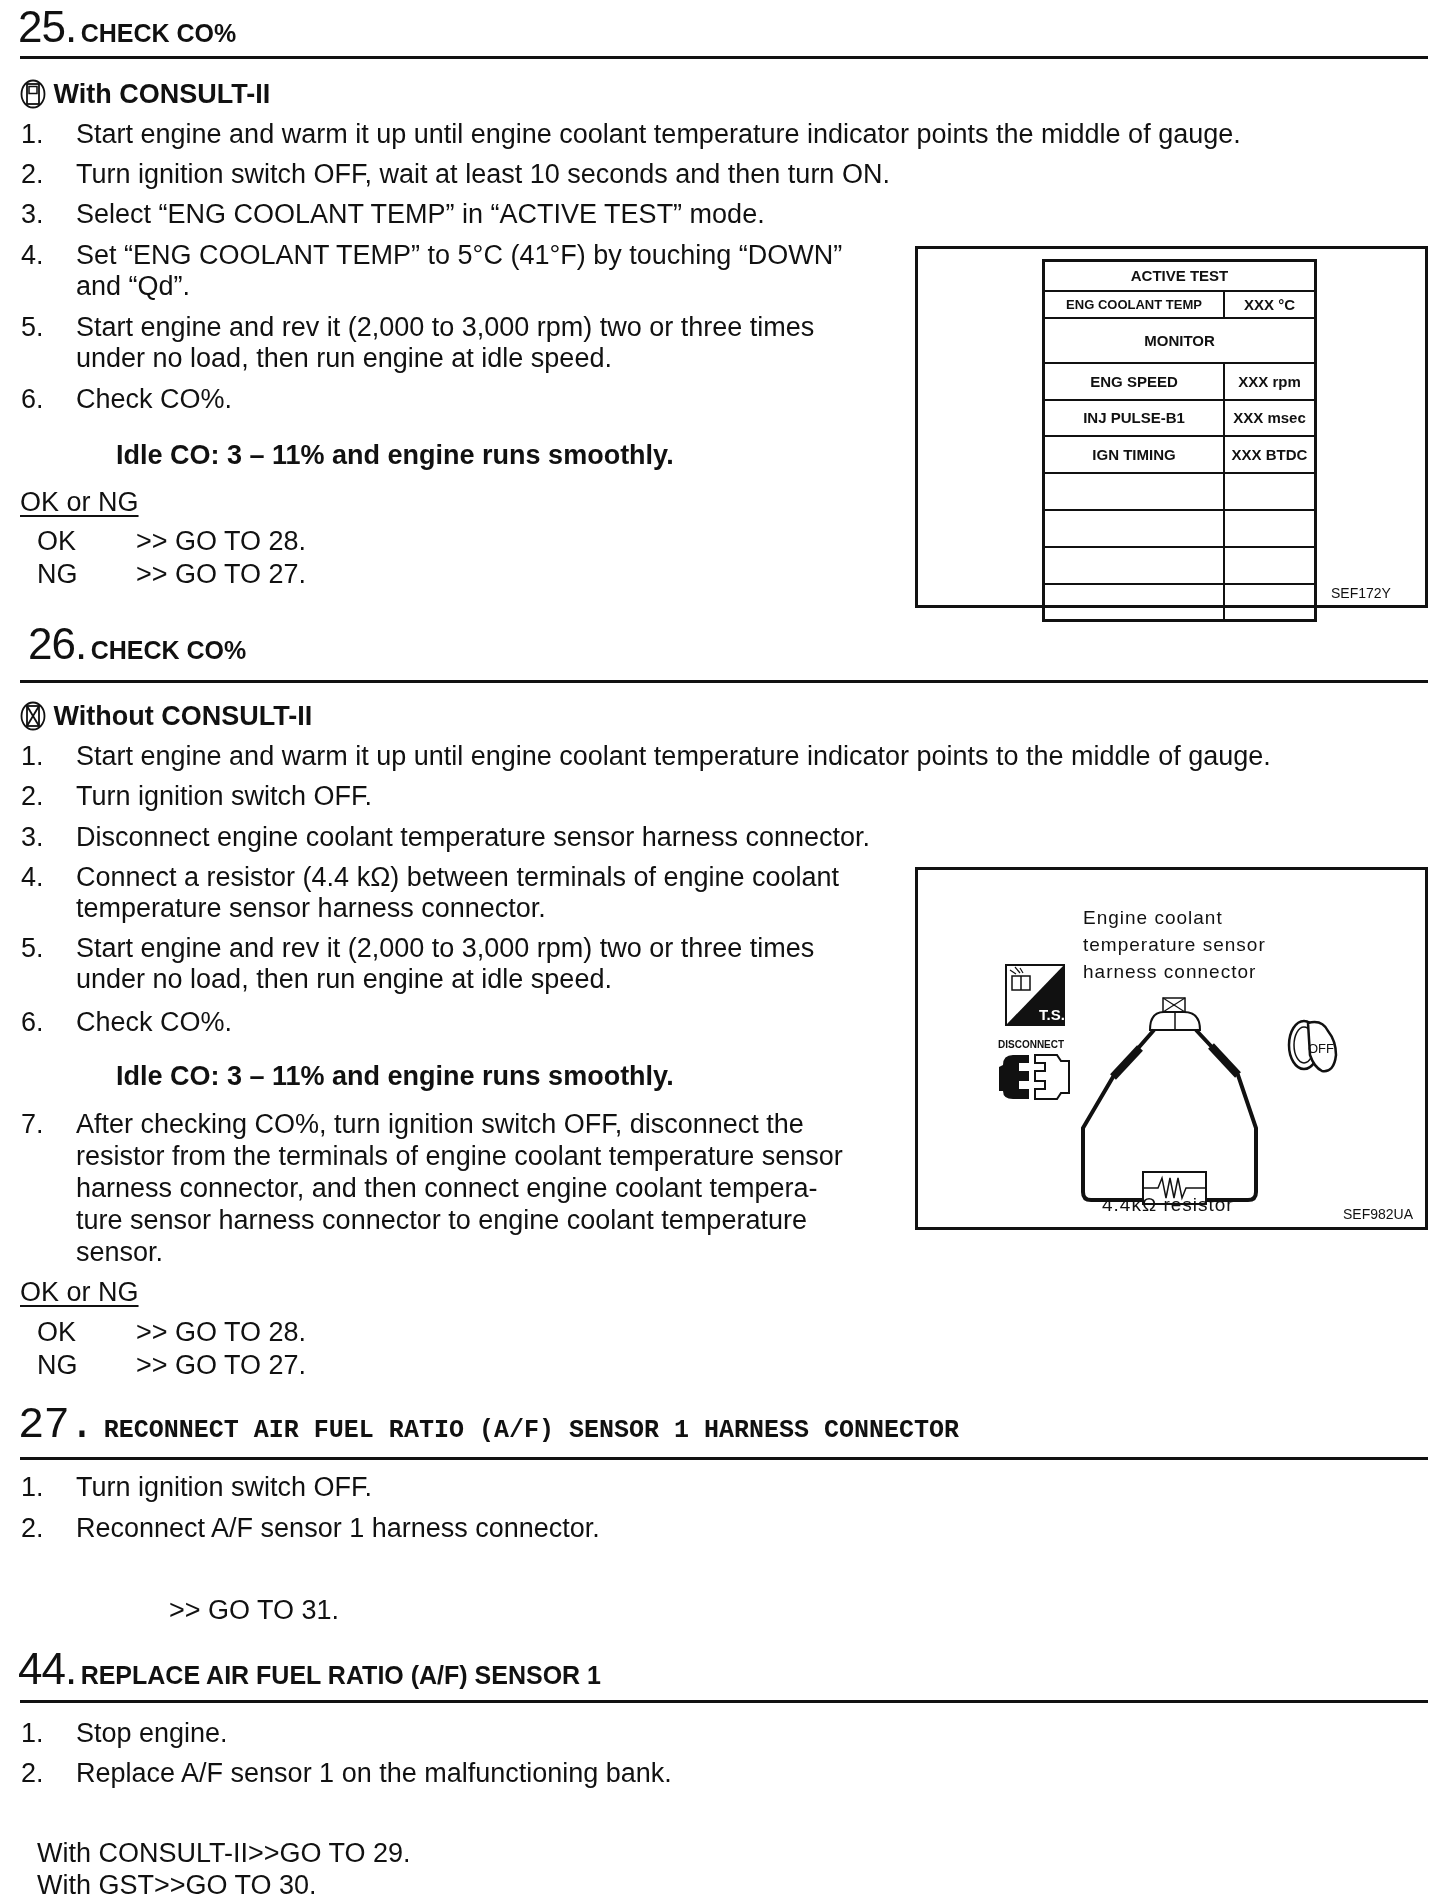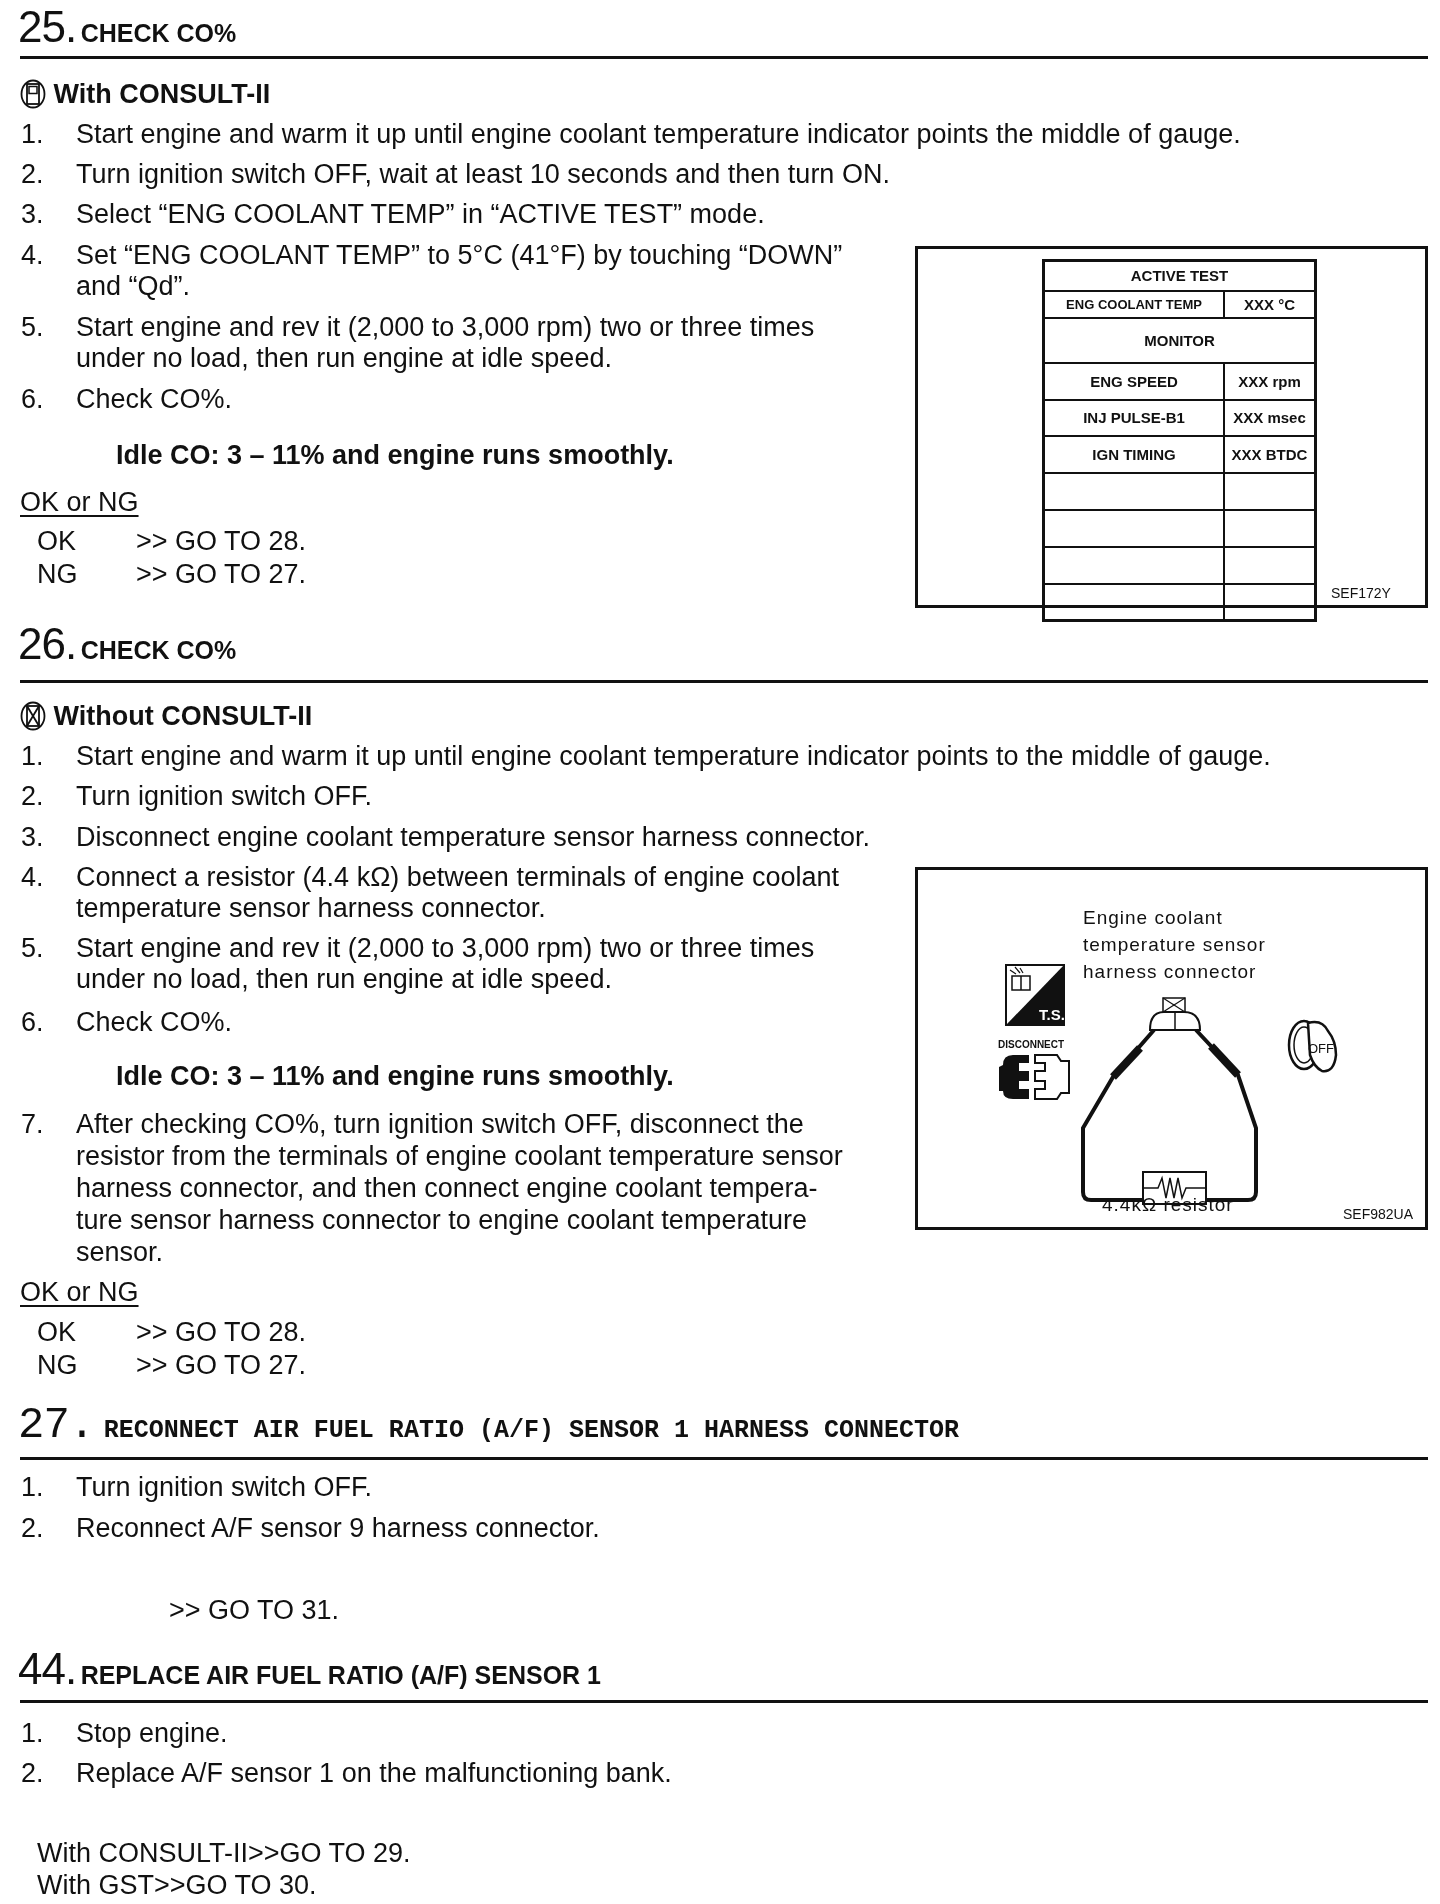--- a/index.html
+++ b/index.html
@@ -118,21 +118,21 @@
         <td></td>
         <td></td>
       </tr>
     </tbody>
       </table>
     <div class="figid" style="left:413px;top:336px;">SEF172Y</div>
   </div>
 </div>
 
 <div>
-  <div class="abs" style="left:18px;top:619px;">
+  <div class="abs" style="left:28px;top:619px;">
     <span class="sec-num">26.</span>
     <span class="sec-title">CHECK CO%</span>
   </div>
   <div class="rule" style="top:680px;"></div>
 
   <div class="abs body" style="left:20px;top:700px;">
     <svg width="26" height="30" viewBox="0 0 26 30" style="vertical-align:-6px;">
       <ellipse cx="13" cy="15" rx="11.5" ry="13.5" fill="none" stroke="#111" stroke-width="1.8"></ellipse>
       <rect x="7" y="5" width="12" height="20" fill="none" stroke="#111" stroke-width="1.8"></rect>
       <line x1="7" y1="5" x2="19" y2="25" stroke="#111" stroke-width="1.8"></line>
@@ -249,21 +249,21 @@
   </div>
   <div class="rule" style="top:1457px;"></div>
 
   <div class="body">
     <div class="abs" style="top:1471px;left:0;">
       <span class="num">1.</span>
       <span class="txt">Turn ignition switch OFF.</span>
     </div>
     <div class="abs" style="top:1512px;left:0;">
       <span class="num">2.</span>
-      <span class="txt">Reconnect A/F sensor 9 harness connector.</span>
+      <span class="txt">Reconnect A/F sensor 1 harness connector.</span>
     </div>
   </div>
   <div class="abs body" style="left:136px;top:1594px;margin-left:33px;">&gt;&gt; GO TO 31.</div>
 </div>
 
 <div>
   <div class="abs" style="left:18px;top:1644px;">
     <span class="sec-num">44.</span>
     <span class="sec-title">REPLACE AIR FUEL RATIO (A/F) SENSOR 1</span>
   </div>

